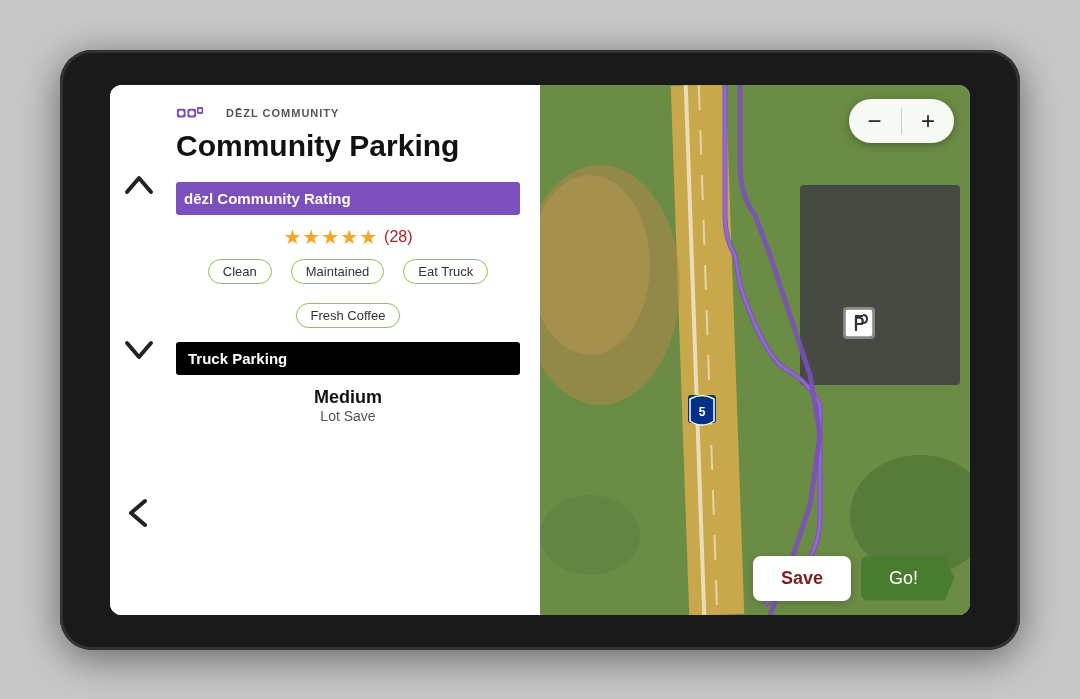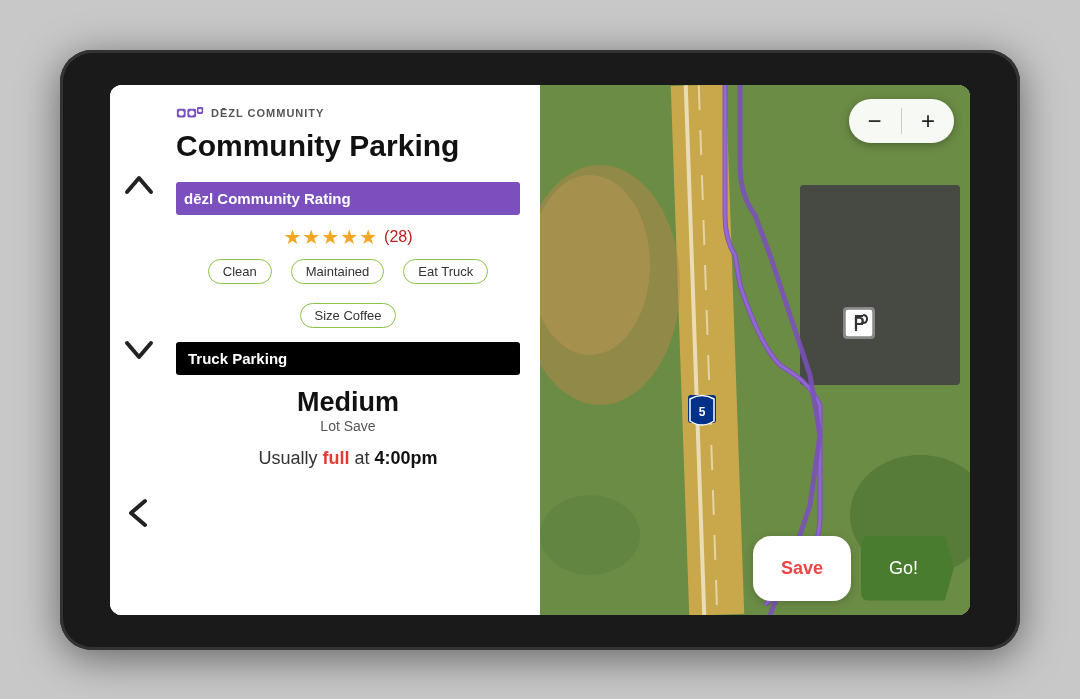--- a/index.html
+++ b/index.html
@@ -86,21 +86,21 @@
       flex: 1;
       padding: 18px 20px 14px 8px;
       display: flex;
       flex-direction: column;
       gap: 0;
     }
 
     .dezl-header {
       display: flex;
       align-items: center;
-      gap: 7px;
+      gap: 22px;
       margin-bottom: 6px;
     }
 
     .dezl-icon {
       width: 28px;
       height: 20px;
     }
 
     .dezl-community-text {
       font-size: 11px;
@@ -173,21 +173,21 @@
       border-radius: 3px;
       margin-bottom: 12px;
     }
 
     .lot-size-section {
       text-align: center;
       margin-bottom: 14px;
     }
 
     .lot-size-value {
-      font-size: 27px;
+      font-size: 18px;
       font-weight: 800;
       color: #111;
     }
 
     .lot-size-label {
       font-size: 14px;
       color: #555;
     }
 
     .full-time {
@@ -262,25 +262,25 @@
       position: absolute;
       bottom: 14px;
       right: 16px;
       display: flex;
       gap: 10px;
     }
 
     .save-btn {
       background: #fff;
       border: none;
-      border-radius: 18px;
-      padding: 22px 28px;
+      border-radius: 8px;
+      padding: 12px 28px;
       font-size: 18px;
       font-weight: 600;
-      color: #ef4444;
+      color: #7f1d1d;
       cursor: pointer;
       box-shadow: 0 2px 8px rgba(0,0,0,0.2);
     }
 
     .go-btn {
       background: #4a7c2f;
       border: none;
       border-radius: 8px;
       padding: 10px 28px;
       font-size: 18px;
@@ -357,36 +357,30 @@
 
         <div class="rating-row">
           <span class="stars">★★★★★</span>
           <span class="review-count">(28)</span>
         </div>
 
         <div class="tags-row">
           <span class="tag">Clean</span>
           <span class="tag">Maintained</span>
           <span class="tag">Eat Truck</span>
-          <span class="tag">Size Coffee</span>
+          <span class="tag">Fresh Coffee</span>
         </div>
 
         <div class="truck-parking-header">Truck Parking</div>
 
         <div class="lot-size-section">
           <div class="lot-size-value">Medium</div>
           <div class="lot-size-label">Lot Save</div>
         </div>
 
-        <div class="full-time">
-          <span>Usually</span>
-          <span class="full-text">full</span>
-          <span> at </span>
-          <span class="time-text">4:00pm</span>
-        </div>
 
       </div>
     </div>
 
     <div class="right-panel">
 
       <svg class="map-route" viewBox="0 0 430 530" xmlns="http://www.w3.org/2000/svg">
 
         <rect width="430" height="530" fill="#6b8c45"></rect>
 

